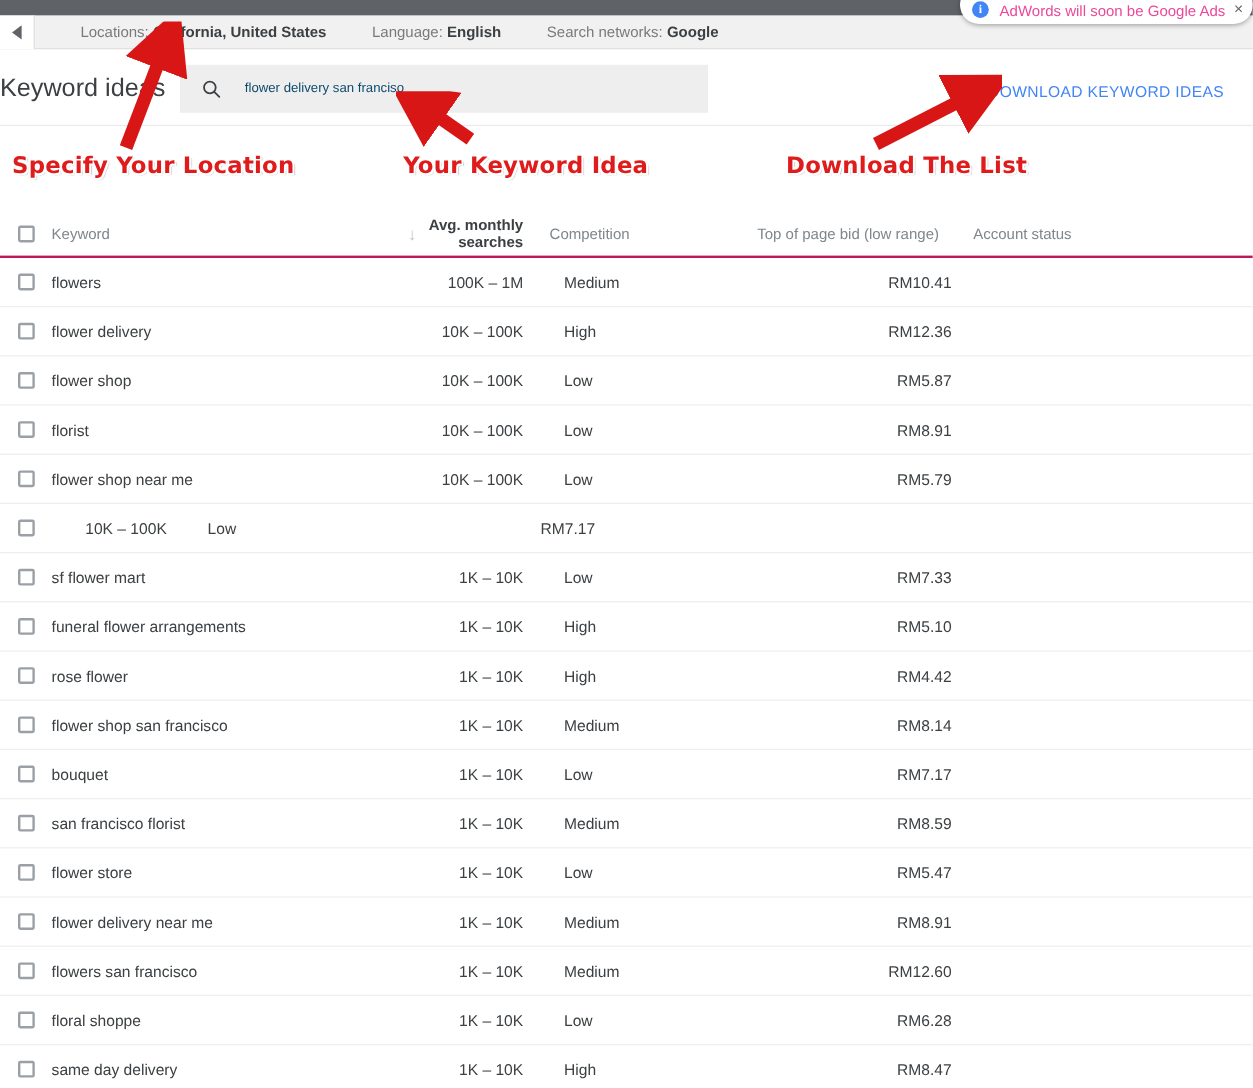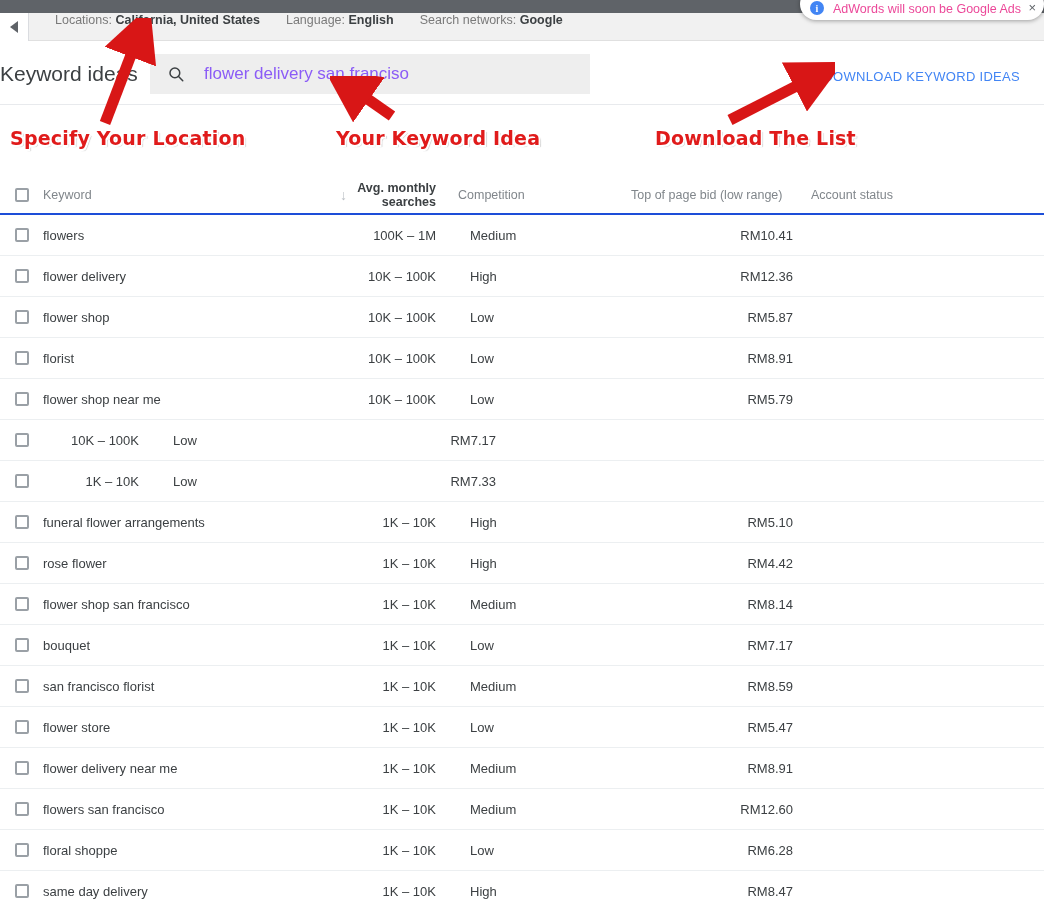--- a/index.html
+++ b/index.html
@@ -73,22 +73,23 @@
 
   
   .filter-bar {
     position: absolute;
     top: 13px; left: 0;
     width: 1044px;
     height: 28px;
     background: #f1f1f1;
     border-bottom: 1px solid #e0e0e0;
     display: flex;
-    align-items: flex-start;
+    align-items: center;
     box-sizing: border-box;
+    gap: 12px;
   }
   .collapse-handle {
     width: 28px;
     height: 28px;
     background: #ffffff;
     border-right: 1px solid #dadce0;
     display: flex;
     align-items: center;
     justify-content: center;
     flex: 0 0 auto;
@@ -140,22 +141,22 @@
     padding: 0 16px;
     box-sizing: border-box;
     cursor: text;
   }
   .search-icon-wrap {
     width: 20px; height: 20px;
     flex: 0 0 auto;
     display: flex; align-items: center; justify-content: center;
   }
   .search-text {
-    font-size: 17px;
-    color: #8b5cf6;
+    font-size: 11px;
+    color: #0c4a6e;
     margin-left: 18px;
     white-space: nowrap;
   }
   .download-link {
     position: absolute;
     right: 24px;
     top: 27px;
     font-size: 13px;
     color: #4285f4;
     letter-spacing: 0.3px;
@@ -178,21 +179,21 @@
   }
   .trow {
     display: flex;
     align-items: center;
     height: 41px;
     border-bottom: 1px solid #eceff1;
     box-sizing: border-box;
   }
   .thead {
     height: 39px;
-    border-bottom: 2px solid #1d4ed8;
+    border-bottom: 2px solid #be185d;
   }
   .cb-cell {
     width: 43px;
     flex: 0 0 auto;
     display: flex;
     align-items: center;
     justify-content: center;
   }
   .checkbox {
     width: 14px; height: 14px;
@@ -441,20 +442,21 @@
         </div>
         <div class="c-searches">10K – 100K</div>
         <div class="c-competition">Low</div>
         <div class="c-bid">RM7.17</div>
         <div class="c-status"></div>
       </div>
       <div class="trow">
         <div class="cb-cell">
           <div class="checkbox"></div>
         </div>
+        <div class="c-keyword">sf flower mart</div>
         <div class="c-searches">1K – 10K</div>
         <div class="c-competition">Low</div>
         <div class="c-bid">RM7.33</div>
         <div class="c-status"></div>
       </div>
       <div class="trow">
         <div class="cb-cell">
           <div class="checkbox"></div>
         </div>
         <div class="c-keyword">funeral flower arrangements</div>

